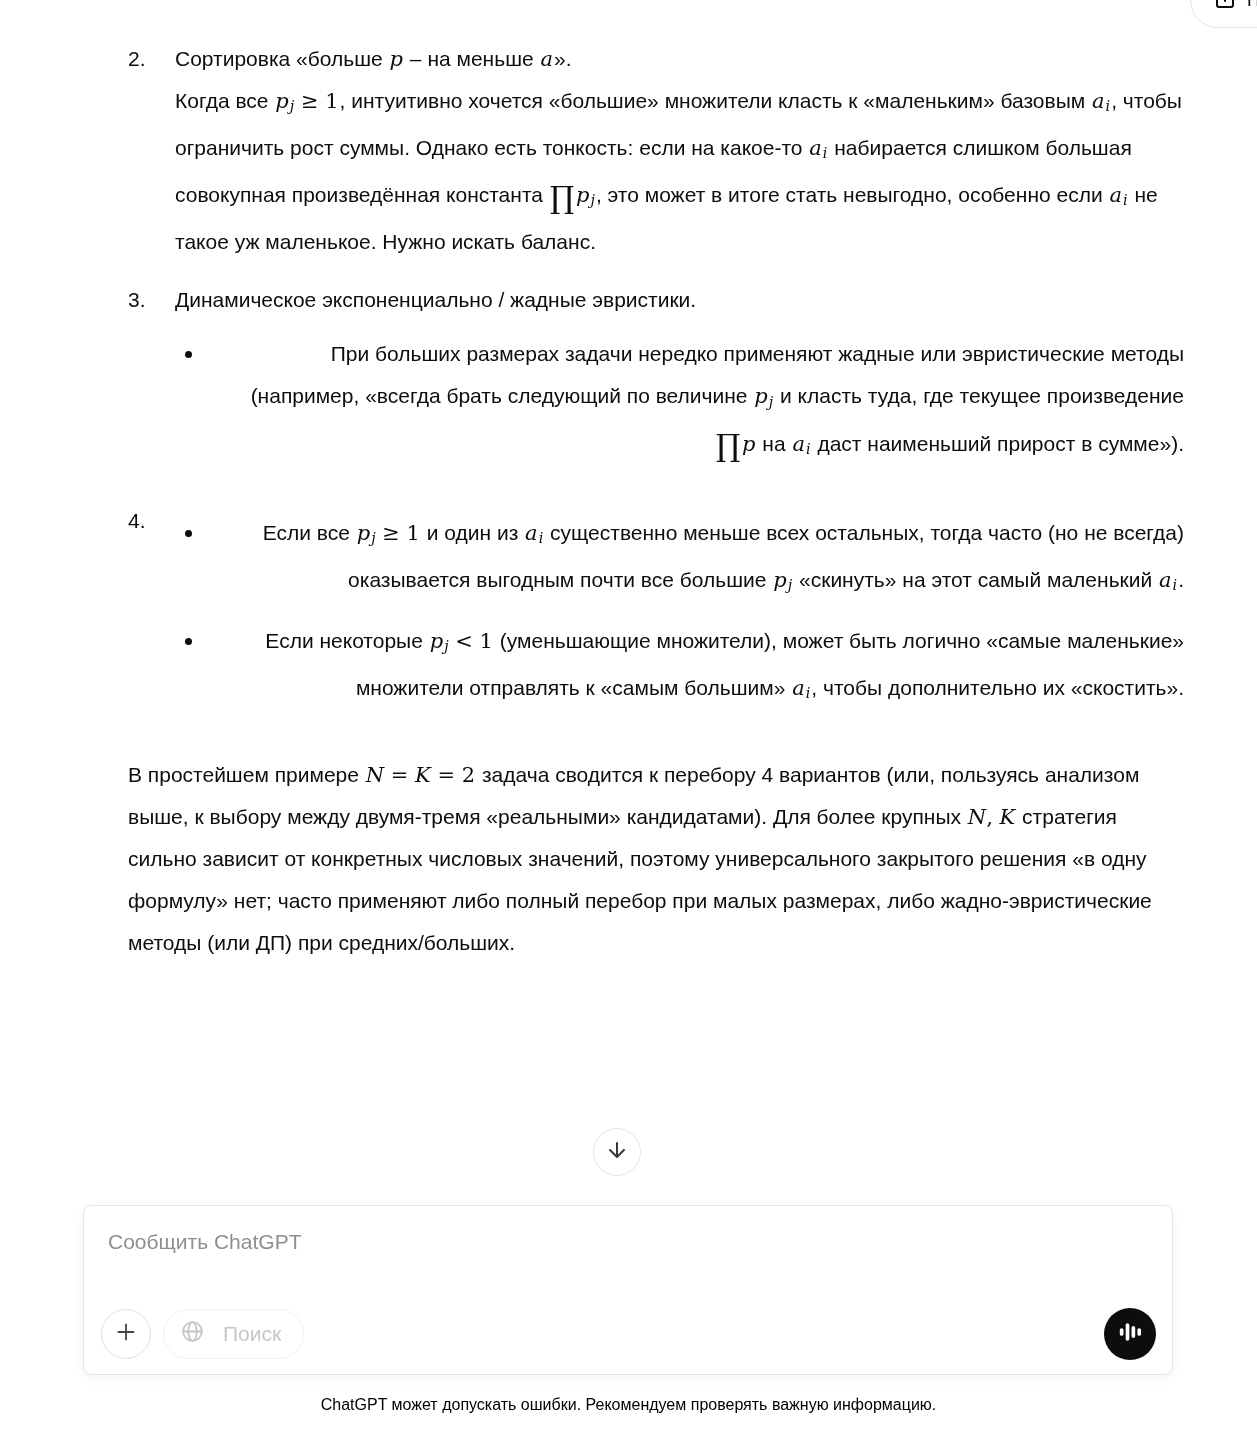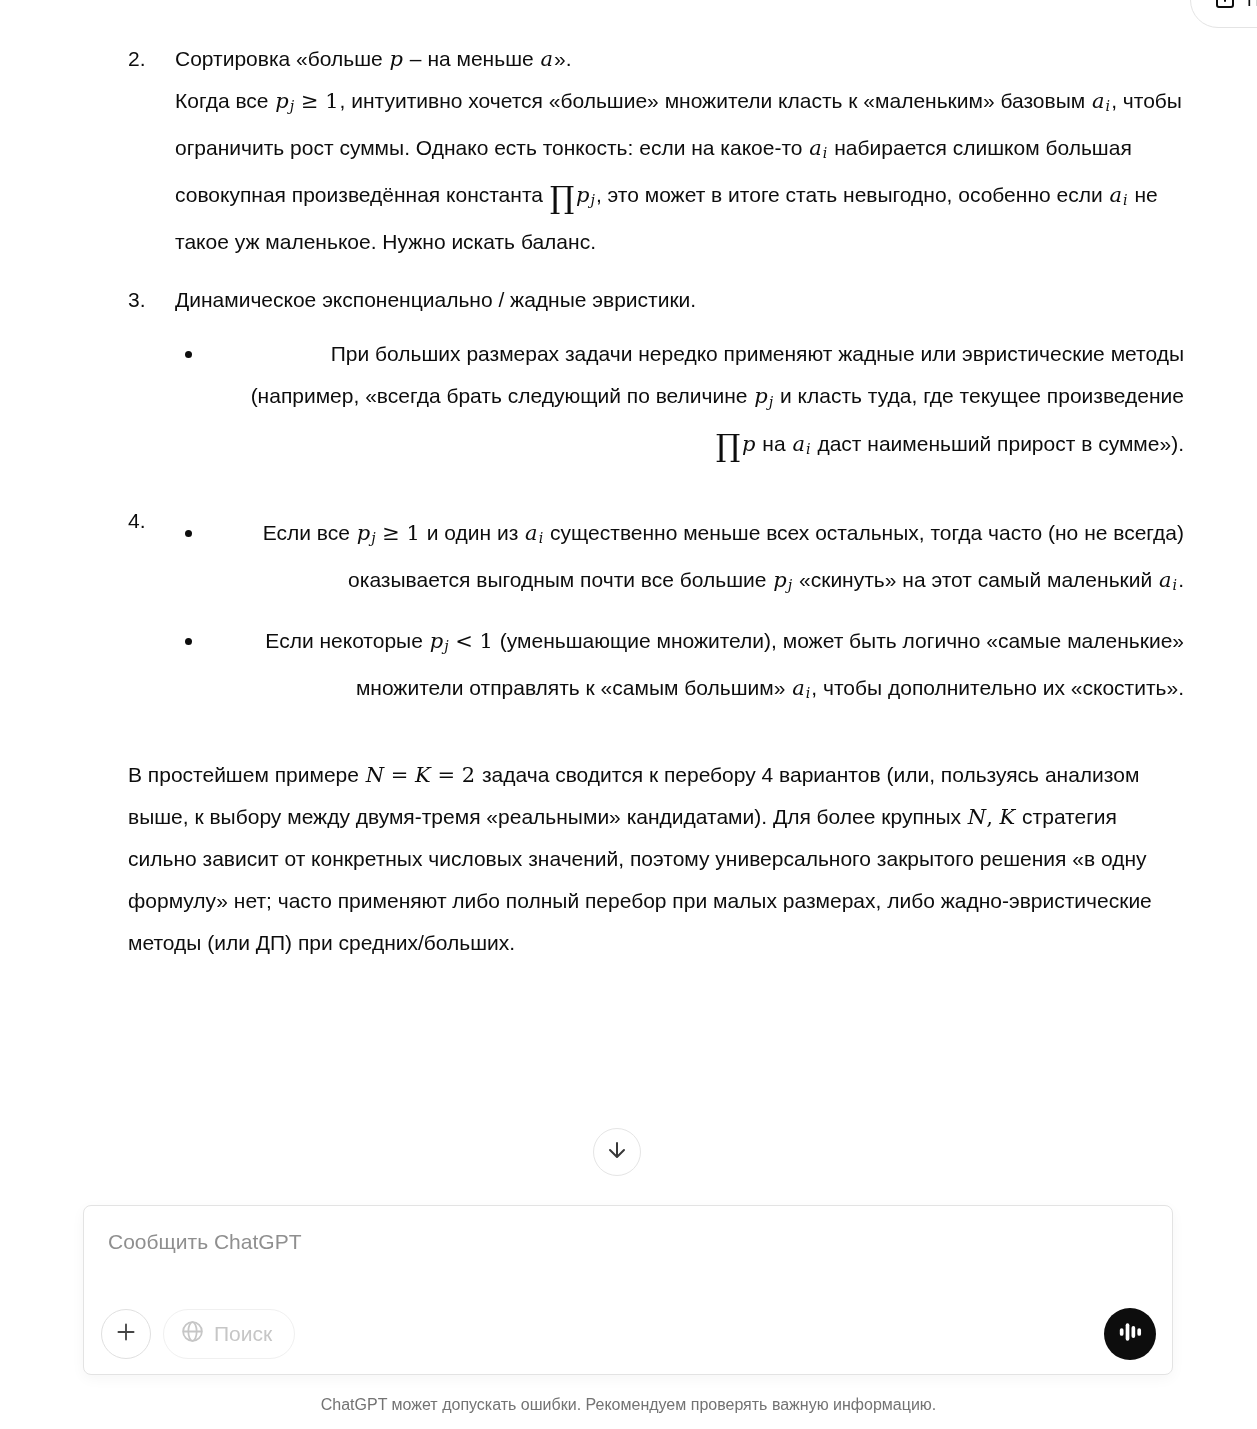--- a/index.html
+++ b/index.html
@@ -135,21 +135,21 @@
     position: absolute;
     left: 79px;
     bottom: 15px;
     height: 50px;
     padding: 0 22px 0 16px;
     border-radius: 25px;
     border: 1px solid #f0f0f0;
     background: #fff;
     display: flex;
     align-items: center;
-    gap: 9px;
+    gap: 18px;
     font-size: 21px;
     color: #c6c6c6;
     cursor: pointer;
   }
   .voice-btn {
     position: absolute;
     right: 16px;
     bottom: 14px;
     width: 52px;
     height: 52px;
@@ -162,21 +162,21 @@
   }
 
   
   .footer-note {
     position: absolute;
     left: 0;
     right: 0;
     top: 1396px;
     text-align: center;
     font-size: 16px;
-    color: #737373;
+    color: #000000;
   }
 </style>
 </head>
 <body>
 
 <div class="share-pill">
   <span>
     <svg width="24" height="24" viewBox="0 0 24 24" fill="none" stroke="#0d0d0d" stroke-width="2" stroke-linecap="round" stroke-linejoin="round">
       <path d="M4 11v8a2 2 0 0 0 2 2h12a2 2 0 0 0 2-2v-8"></path>
       <path d="M12 15V3"></path>

